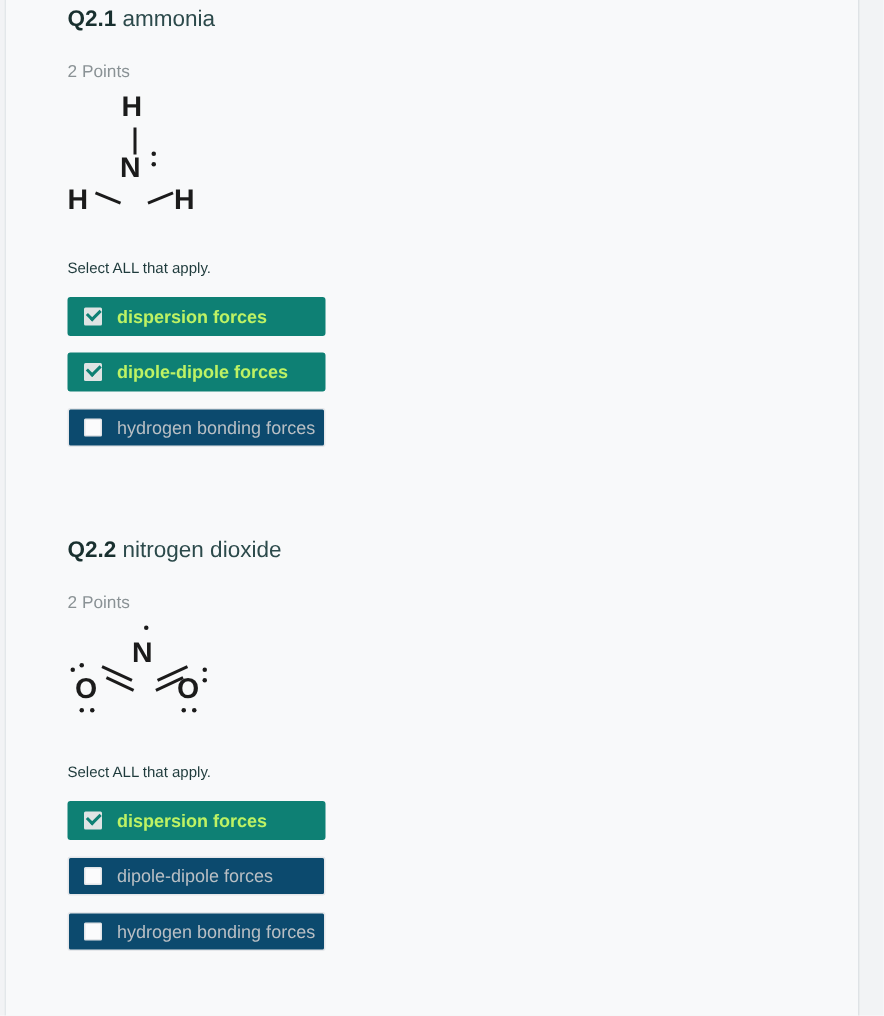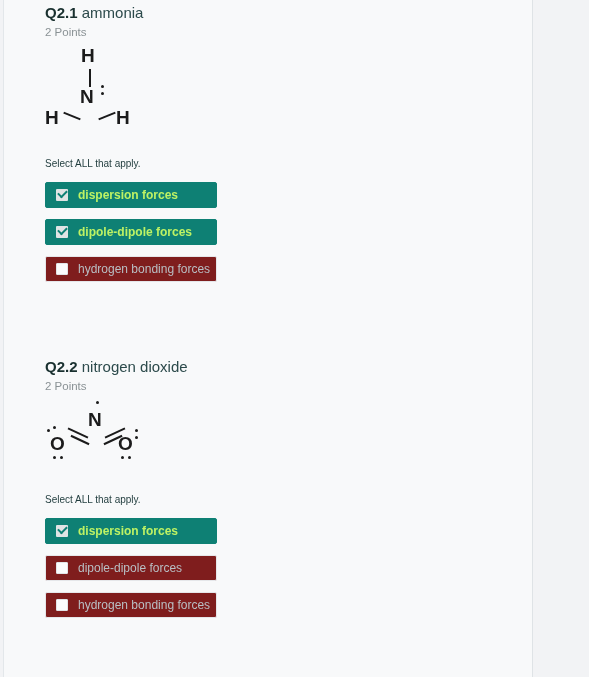--- a/index.html
+++ b/index.html
@@ -10,21 +10,21 @@
     width: 589px;
     height: 677px;
     background: #f2f3f5;
     font-family: "Liberation Sans", sans-serif;
     overflow: hidden;
   }
   .page-card {
     position: absolute;
     left: 3px;
     top: 0;
-    width: 530px;
+    width: 570px;
     height: 677px;
     background: #f8f9fa;
     border-left: 1px solid #e3e7ea;
     border-right: 1px solid #dfe3e6;
     box-sizing: border-box;
   }
   .question-block {
     position: absolute;
     left: 41px;
     width: 500px;
@@ -43,21 +43,21 @@
     font-weight: bold;
     color: #19302f;
   }
   .q-title .q-label {
     font-weight: normal;
     color: #2c4a4b;
   }
   .q-points {
     font-size: 11.5px;
     color: #8a9295;
-    margin-top: 4px;
+    margin-top: 20px;
     line-height: 13px;
   }
   .q-prompt {
     font-size: 12.5px;
     color: #1f3b3c;
     margin-top: 17px;
     line-height: 15px;
     white-space: nowrap;
   }
   .formula {
@@ -101,21 +101,21 @@
     margin-bottom: 11px;
     padding-left: 10px;
     cursor: pointer;
     user-select: none;
   }
   .option.selected {
     background: #0e8074;
     border: 1px solid #0e8074;
   }
   .option.unselected {
-    background: #7f1d1d;
+    background: #0c4a6e;
     border: 1px solid #e5e7ea;
   }
   .checkbox {
     width: 12px;
     height: 12px;
     border-radius: 1px;
     flex: 0 0 auto;
     position: relative;
     box-sizing: border-box;
   }

